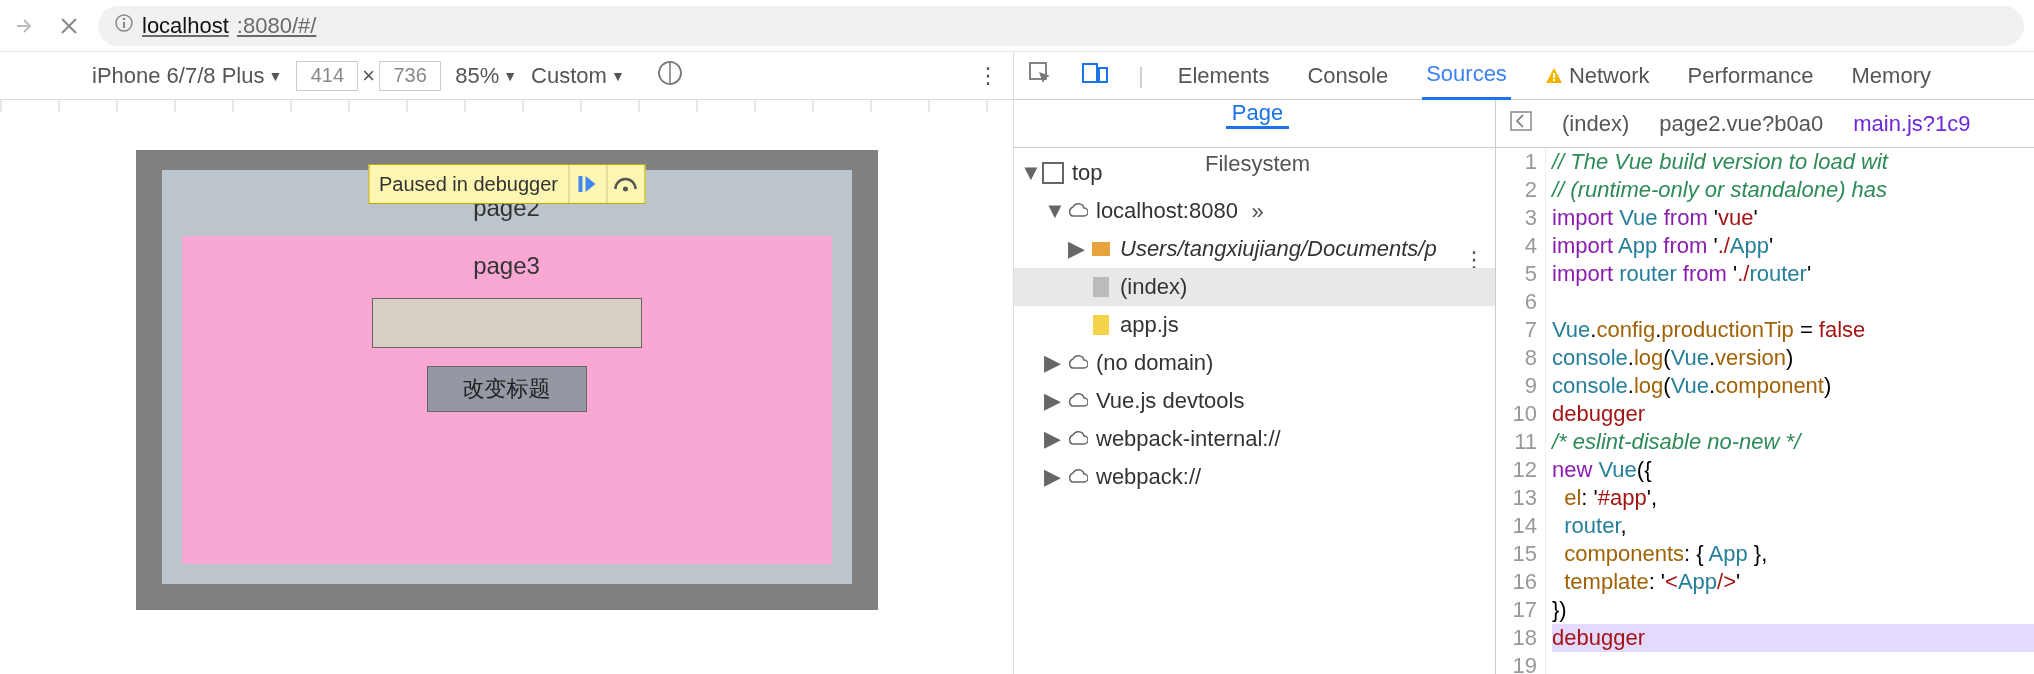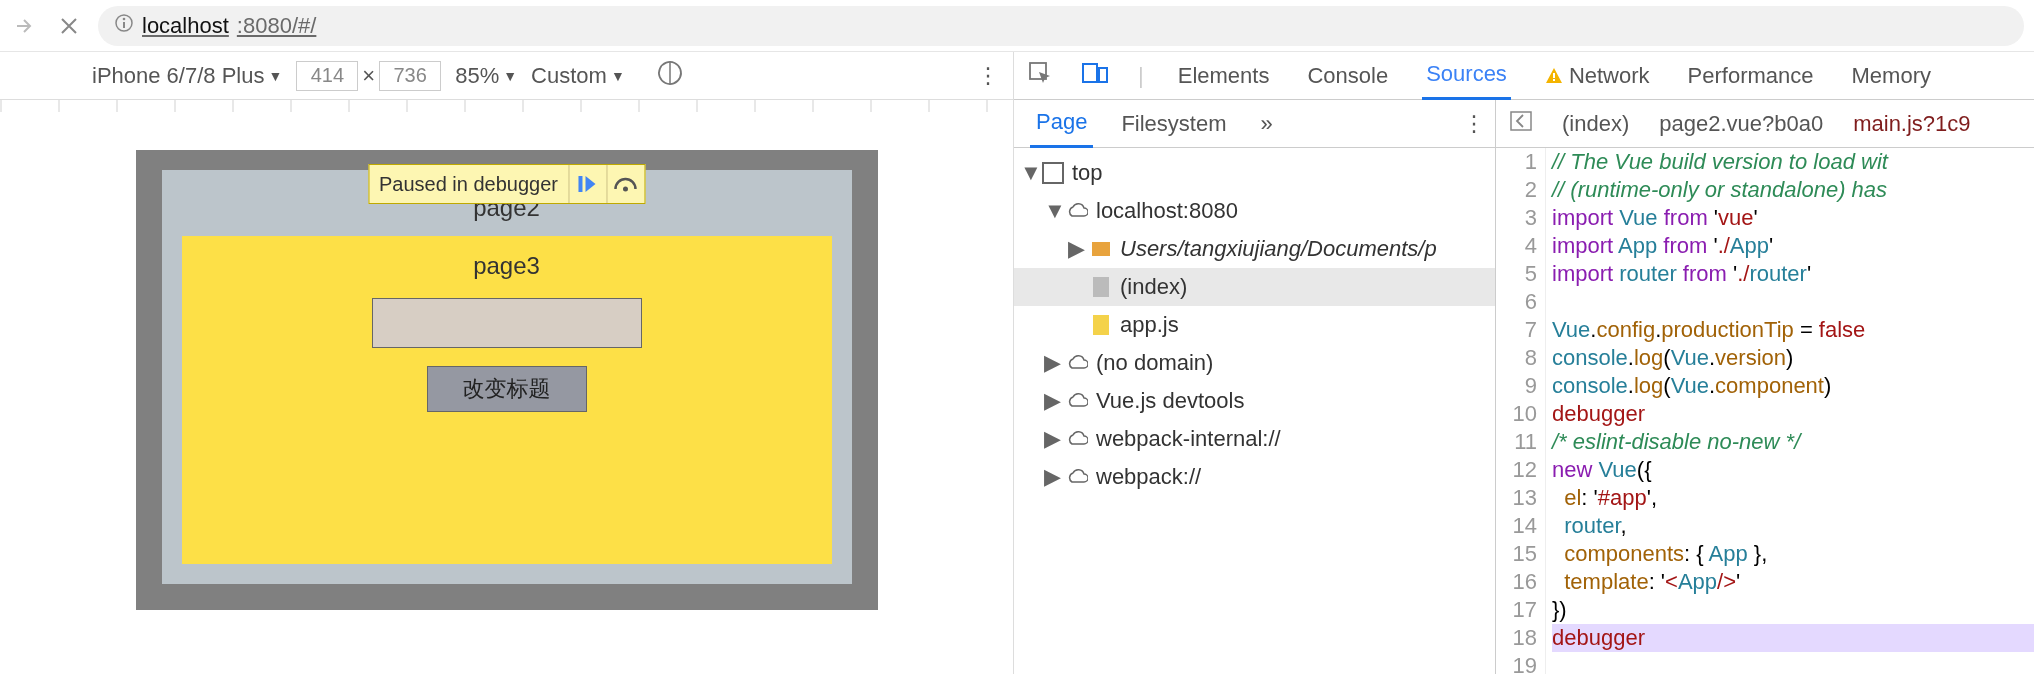--- a/index.html
+++ b/index.html
@@ -25,50 +25,50 @@
 
   .ruler { height:12px; background:repeating-linear-gradient(90deg,#e8e8e8 0,#e8e8e8 2px,#fff 2px,#fff 58px); }
 
   .viewport { flex:1; display:flex; justify-content:center; background:#fff; position:relative; padding-top:38px;}
   .phone { width:742px; height:460px; background:#808080; position:relative; padding:20px 26px 26px 26px;}
   .paused { position:absolute; top:14px; left:50%; transform:translateX(-50%); background:#fdf6b2; border:1px solid #bfa900; display:flex; align-items:center; height:40px; }
   .paused .lbl { padding:0 10px; font-size:20px; color:#333;}
   .paused .pbtn { width:38px; height:100%; display:flex; align-items:center; justify-content:center; border-left:1px solid #ccc186;}
   .page2 { background:#bcc5cb; height:100%; padding:20px; display:flex; flex-direction:column; align-items:center; gap:14px;justify-content:center;}
   .page2-title, .page3-title { font-size:24px; color:#333; margin-top:4px;}
-  .page3 { background:#fde047; width:100%; flex:1; display:flex; flex-direction:column; align-items:center; gap:18px; padding:12px;}
+  .page3 { background:#f9a8d4; width:100%; flex:1; display:flex; flex-direction:column; align-items:center; gap:18px; padding:12px;}
   .input { width:270px; height:50px; border:1px solid #666; background:#d7cec4;}
   .change { width:160px; height:46px; background:#9598a2; border:1px solid #666; color:#222; font-size:22px;}
 
   
   .right { flex:1; display:flex; flex-direction:column;}
   .panel-tabs { height:48px; display:flex; align-items:center; gap:30px; padding:0 14px; border-bottom:1px solid #ccc; font-size:22px; color:#555;}
   .panel-tabs .tab { padding:0 4px; height:48px; display:flex; align-items:center; gap:6px;}
   .panel-tabs .tab.active { color:#3b82f6; border-bottom:3px solid #1a73e8;}
   .split { flex:1; display:flex; }
   .sources-left { width:482px; display:flex; flex-direction:column; border-right:1px solid #ccc;}
-  .file-tabs { height:48px; display:flex; align-items:center; padding:0 10px 0 16px; gap:22px; border-bottom:1px solid #ccc; color:#555; font-size:22px;}
+  .file-tabs { height:48px; display:flex; align-items:center; padding:0 10px 0 16px; gap:22px; border-bottom:1px solid #ccc; color:#555; font-size:22px;flex-direction:column;}
   .file-tabs .ft { padding:0 6px; height:48px; display:flex; align-items:center;}
   .file-tabs .ft.active { color:#1a73e8; border-bottom:3px solid #1a73e8;}
   .file-tabs .dots { margin-left:auto;}
   .tree { flex:1; padding-top:6px; font-size:22px; color:#333; overflow:hidden;}
   .tr { display:flex; align-items:center; height:38px; gap:8px;}
   .tr .tri { width:14px; text-align:center; color:#666;}
   .tr .ic { width:22px; height:22px; display:inline-flex; align-items:center; justify-content:center;}
   .tr.sel { background:#e8e8e8;}
   .folder { width:18px; height:14px; background:#e8a33d; display:inline-block;}
   .page-ic { width:16px; height:20px; background:#bbb; display:inline-block;}
   .js-ic { width:16px; height:20px; background:#f4d24a; display:inline-block;}
   .cloud-ic svg { display:block;}
   .frame-ic { width:18px; height:14px; border:2px solid #666; display:inline-block;}
 
   .code-area { flex:1; display:flex; flex-direction:column;}
   .opened-tabs { height:48px; display:flex; align-items:center; gap:30px; padding:0 14px; border-bottom:1px solid #ccc; font-size:22px; color:#555;}
   .opened-tabs .ot { height:48px; display:flex; align-items:center; gap:6px;}
-  .opened-tabs .ot.active { color:#7f1d1d; }
+  .opened-tabs .ot.active { color:#6d28d9; }
   .code { flex:1; display:flex; font-family:"Menlo","Consolas",monospace; font-size:22px; line-height:28px; overflow:hidden;}
   .gutter { width:50px; text-align:right; color:#999; padding-right:8px; background:#fff; border-right:1px solid #eee;}
   .gutter div { height:28px;}
   .src { flex:1; white-space:pre; padding-left:6px;}
   .src div { height:28px;}
   .kw { color:#a31515;}
   .str { color:#a31515;}
   .cmt-it { color:#2e8b57; font-style:italic;}
   .obj2 { color:#a16207;}
   .line-hi { background:#e4d9ff;}

